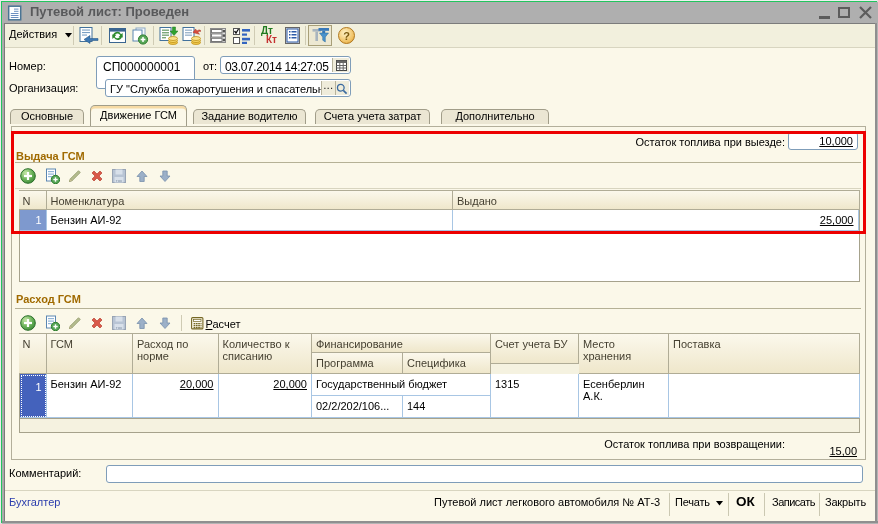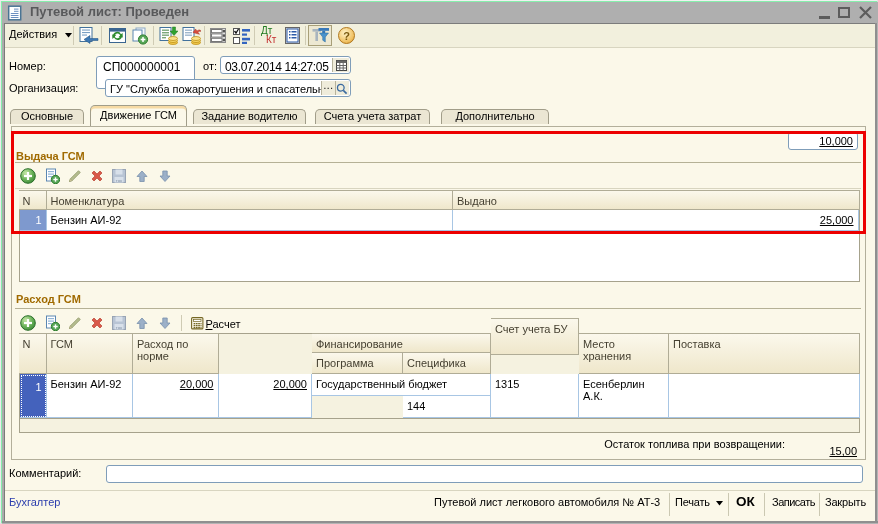--- a/index.html
+++ b/index.html
@@ -1,17 +1,17 @@
 <!DOCTYPE html>
 <html><head>
 <meta charset="utf-8">
 <style>
   html,body{margin:0;padding:0;}
   body{width:878px;height:524px;overflow:hidden;font-family:"Liberation Sans",sans-serif;}
-  .win{position:absolute;left:0;top:0;width:878px;height:524px;background:#86efac;box-sizing:border-box;border:1px solid #D9D9D9;border-top-color:#F0F0F0;border-left-color:#EBEBEB;}
+  .win{position:absolute;left:0;top:0;width:878px;height:524px;background:#22c55e;box-sizing:border-box;border:1px solid #D9D9D9;border-top-color:#F0F0F0;border-left-color:#EBEBEB;}
   .abs{position:absolute;box-sizing:border-box;}
   .titlebar{left:1px;top:1px;width:876px;height:21px;background:#AFAFAF;}
   .titletxt{left:29px;top:3px;font-size:13px;font-weight:bold;color:#58595B;}
   .content{left:4px;top:22px;width:870px;height:498px;background:#FBF8E9;}
   
   .frL{left:1px;top:22px;width:3px;height:501px;background:#ABABAB;border-right:1px solid #7A7A7A;}
   .frR{left:874px;top:22px;width:4px;height:501px;background:#B4B4B4;border-left:2px solid #8F8F8F;}
   .frB{left:1px;top:520px;width:876px;height:4px;background:#B4B4B4;border-top:2px solid #8F8F8F;}
   .toolbar{left:0px;top:0px;width:870px;height:25px;background:#F2F0DD;border-bottom:1px solid #D8D5C0;border-top:1px solid #7C7C7C;}
   .lbl{font-size:11px;color:#000;}
@@ -187,21 +187,21 @@
     <svg class="abs" style="left:228px;top:5px" width="17" height="16" viewBox="0 0 17 16">
       <rect x="0.5" y="0.5" width="6" height="6" fill="#fff" stroke="#555"></rect>
       <path d="M1.5 3 L3 5 L5.5 1" stroke="#111" stroke-width="1.3" fill="none"></path>
       <rect x="0.5" y="9.5" width="6" height="6" fill="#fff" stroke="#555"></rect>
       <rect x="9" y="1" width="8" height="2.6" fill="#3465C0"></rect>
       <rect x="9" y="5.5" width="5" height="2.2" fill="#3465C0"></rect>
       <rect x="9" y="9.8" width="8" height="2.6" fill="#3465C0"></rect>
       <rect x="9" y="13.8" width="5" height="2.2" fill="#3465C0"></rect>
     </svg>
 
-    <div class="abs" style="left:256px;top:3px;width:20px;height:20px;font-size:10px;font-weight:normal;line-height:9px">
+    <div class="abs" style="left:256px;top:3px;width:20px;height:20px;font-size:10px;font-weight:bold;line-height:9px">
       <span style="color:#1F7A1F">Дт</span><br><span style="color:#C43030;margin-left:5px">Кт</span>
     </div>
 
     <svg class="abs" style="left:279px;top:4px" width="17" height="17" viewBox="0 0 17 17">
       <rect x="1.5" y="0.5" width="14" height="16" fill="#D8D8D8" stroke="#666"></rect>
       <rect x="3" y="2" width="11" height="13" fill="#fff" stroke="#2C5AA8"></rect>
       <rect x="5" y="4" width="1.5" height="1.5" fill="#2C5AA8"></rect>
         <rect x="7.5" y="4" width="5" height="1.5" fill="#2C5AA8"></rect>
       <rect x="5" y="7" width="1.5" height="1.5" fill="#2C5AA8"></rect>
         <rect x="7.5" y="7" width="5" height="1.5" fill="#2C5AA8"></rect>
@@ -255,20 +255,21 @@
     </div>
 
     <div class="tab" style="left:5px;width:74px">Основные</div>
     <div class="tab tabactive" style="left:85px;width:97px">Движение ГСМ</div>
     <div class="tab" style="left:188px;width:113px">Задание водителю</div>
     <div class="tab" style="left:310px;width:115px">Счета учета затрат</div>
     <div class="tab" style="left:436px;width:108px">Дополнительно</div>
 
     <div class="abs page"></div>
 
+    <div class="abs lbl" style="left:540px;top:113px;width:240px;text-align:right">Остаток топлива при выезде:</div>
     <div class="abs inp num" style="left:783px;top:109px;width:70px;height:18px;padding:2px 4px 0 0">10,000</div>
 
     <div class="abs grptitle" style="left:11px;top:127px">Выдача ГСМ</div>
     <div class="abs grpline" style="left:10px;top:139px;width:846px"></div>
     <svg class="abs" style="left:15px;top:145px" width="16" height="16">
         <use href="#s-add"></use>
       </svg>
     <svg class="abs" style="left:39px;top:145px" width="16" height="16">
         <use href="#s-copy"></use>
       </svg>
@@ -325,31 +326,33 @@
     <div class="sep" style="left:176px;top:292px;height:16px"></div>
     <svg class="abs" style="left:186px;top:293.5px" width="13" height="13">
         <use href="#s-calc"></use>
       </svg>
     <div class="abs btxt" style="left:200.5px;top:294.5px"><span style="text-decoration:underline">Р</span>асчет</div>
 
     <div class="abs tbl" style="left:13.5px;top:310px;width:841px;height:100px;background:#F5F2E0"></div>
     <div class="th" style="left:13.5px;top:310px;width:28px;height:41px">N</div>
     <div class="th" style="left:41.5px;top:310px;width:86.5px;height:41px">ГСМ</div>
     <div class="th" style="left:128px;top:310px;width:85.5px;height:41px">Расход по<br>норме</div>
+    <div class="th" style="left:213.5px;top:310px;width:93.5px;height:41px">Количество к<br>списанию</div>
     <div class="th" style="left:307px;top:310px;width:179px;height:20px">Финансирование</div>
     <div class="th" style="left:307px;top:330px;width:91px;height:21px;border-top:none">Программа</div>
     <div class="th" style="left:398px;top:330px;width:88px;height:21px;border-top:none">Специфика</div>
-    <div class="th" style="left:486px;top:295px;width:88px;height:37px">Счет учета БУ</div>
+    <div class="th" style="left:486px;top:310px;width:88px;height:31px">Счет учета БУ</div>
     <div class="th" style="left:574px;top:310px;width:90px;height:41px">Место<br>хранения</div>
     <div class="th" style="left:664px;top:310px;width:190.5px;height:41px">Поставка</div>
     <div class="td nsel" style="left:14.5px;top:351px;width:27px;height:44px;background:#4462BC;outline:1.5px dotted #fff;outline-offset:-2px;padding-top:7px">1</div>
     <div class="td" style="left:41.5px;top:351px;width:86.5px;height:44px">Бензин АИ-92</div>
     <div class="td num" style="left:128px;top:351px;width:85.5px;height:44px">20,000</div>
     <div class="td num" style="left:213.5px;top:351px;width:93.5px;height:44px">20,000</div>
     <div class="td" style="left:307px;top:351px;width:179px;height:22px">Государственный бюджет</div>
+    <div class="td" style="left:307px;top:373px;width:91px;height:22px">02/2/202/106...</div>
     <div class="td" style="left:398px;top:373px;width:88px;height:22px">144</div>
     <div class="td" style="left:486px;top:351px;width:88px;height:44px">1315</div>
     <div class="td" style="left:574px;top:351px;width:90px;height:44px">Есенберлин<br>А.К.</div>
     <div class="td" style="left:664px;top:351px;width:190.5px;height:44px"></div>
     <div class="abs" style="left:14.5px;top:395px;width:839px;height:14px;background:#F5F2E0;border-top:1px solid #A6A28C"></div>
 
     <div class="abs lbl" style="left:540px;top:415px;width:240px;text-align:right">Остаток топлива при возвращении:</div>
     <div class="abs lbl num" style="left:770px;top:422px;width:82px;text-align:right">15,00</div>
 
     <div class="abs lbl" style="left:4px;top:444px">Комментарий:</div>

